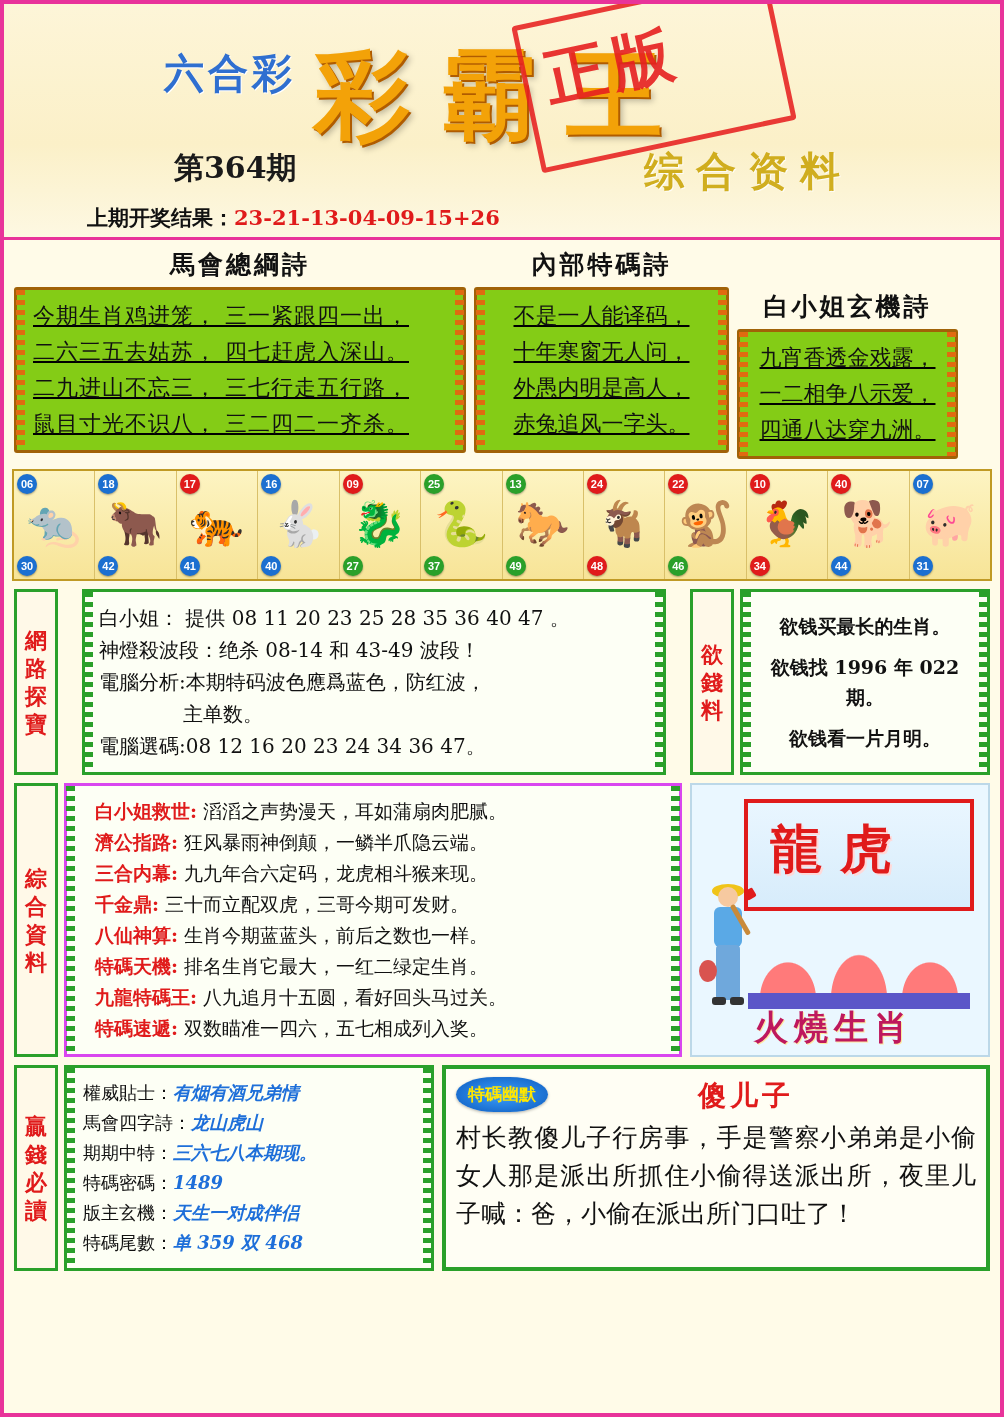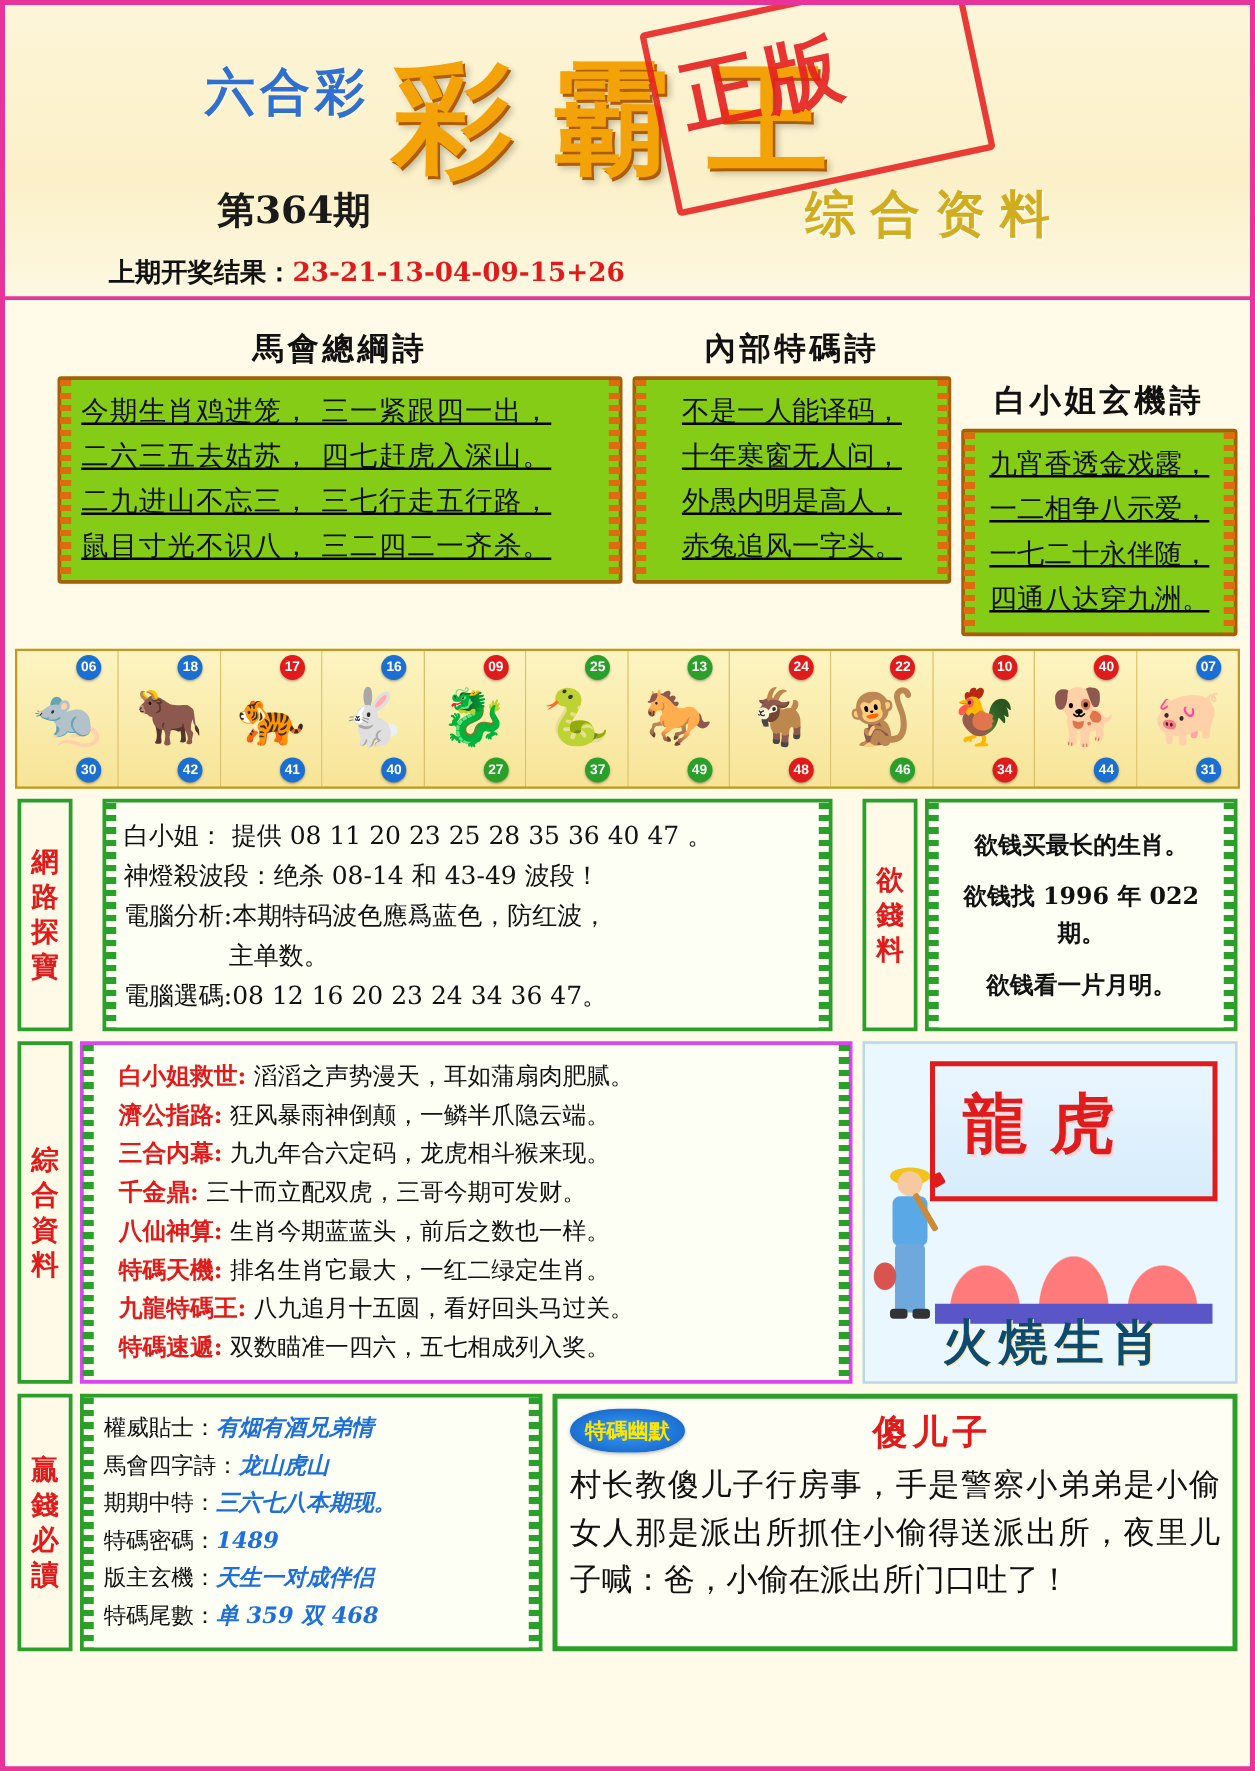--- a/index.html
+++ b/index.html
@@ -76,23 +76,22 @@
     font-family:"DejaVu Serif", serif;
   }
   .last-result .nums { color:#e01b1b; }
   .faint-url {
     position:absolute; left:545px; top:228px;
     font-size:12px; color:#9bb7c9; letter-spacing:1px;
   }
   
   .poem-row {
     display:flex; gap:8px;
-    padding:18px 10px 4px 10px;
+    padding:4px 10px 4px 10px;
     background:#fffbe8;
-    justify-content:flex-end;
   }
   .poem-col { position:relative; }
   .poem-col.c1 { width:452px; }
   .poem-col.c2 { width:255px; }
   .poem-col.c3 { width:221px;margin-top:42px; }
   .poem-title {
     text-align:center;
     font-size:25px; font-weight:bold;
     color:#111;
     font-family:"DejaVu Serif", serif;
@@ -137,21 +136,20 @@
     display:flex; align-items:center; justify-content:center;
   }
   .zcell:last-child { border-right:none; }
   .zball {
     position:absolute;
     width:20px; height:20px; border-radius:50%;
     color:#fff; font-size:11px; font-weight:bold;
     display:flex; align-items:center; justify-content:center;
     font-family:"Liberation Sans", sans-serif;
     box-shadow:0 1px 2px rgba(0,0,0,.35);
-    margin-left:44px;
   }
   .zball.tl { left:3px; top:3px; }
   .zball.bl { left:3px; bottom:3px; }
   .zanim { font-size:44px; line-height:1; filter:saturate(1.2); }
   
   .info-row {
     display:flex; gap:24px;
     padding:8px 10px 0 10px;
   }
   .side-label {
@@ -256,21 +254,21 @@
       radial-gradient(ellipse 46px 72px at 50% 100%, #ff7a7a 0 60%, transparent 62%),
       radial-gradient(ellipse 46px 60px at 82% 100%, #ff7a7a 0 60%, transparent 62%);
   }
   .wave-base {
     position:absolute; left:56px; right:18px; bottom:46px; height:16px;
     background:#5b56c8;
   }
   .burn-text {
     position:absolute; left:62px; bottom:4px;
     font-family:"DejaVu Serif", serif;
-    font-size:39px; font-weight:bold; color:#0c4a6e;
+    font-size:34px; font-weight:bold; color:#be185d;
     letter-spacing:6px;
     text-shadow:1px 1px 0 #ffe7a0;
   }
   .painter { position:absolute; left:6px; bottom:40px; width:64px; height:140px; }
   
   .bot-row {
     display:flex; gap:8px;
     padding:8px 10px 10px 10px;
   }
   .bot-left { width:420px; display:flex; gap:6px; }
@@ -357,21 +355,20 @@
         <div class="poem-line">十年寒窗无人问，</div>
         <div class="poem-line">外愚内明是高人，</div>
         <div class="poem-line">赤兔追风一字头。</div>
       </div>
     </div>
     <div class="poem-col c3">
       <div class="poem-title">白小姐玄機詩</div>
       <div class="zig">
         <div class="poem-line">九宵香透金戏露，</div>
         <div class="poem-line">一二相争八示爱，</div>
-        <div class="poem-line">一七二十永伴随，</div>
         <div class="poem-line">四通八达穿九洲。</div>
       </div>
     </div>
   </div>
 
   <div class="strip" id="zstrip">
       <div class="zcell">
         <span class="zball tl" style="background:#1b6fd0">06</span>
         <span class="zanim">🐀</span>
         <span class="zball bl" style="background:#1b6fd0">30</span>

